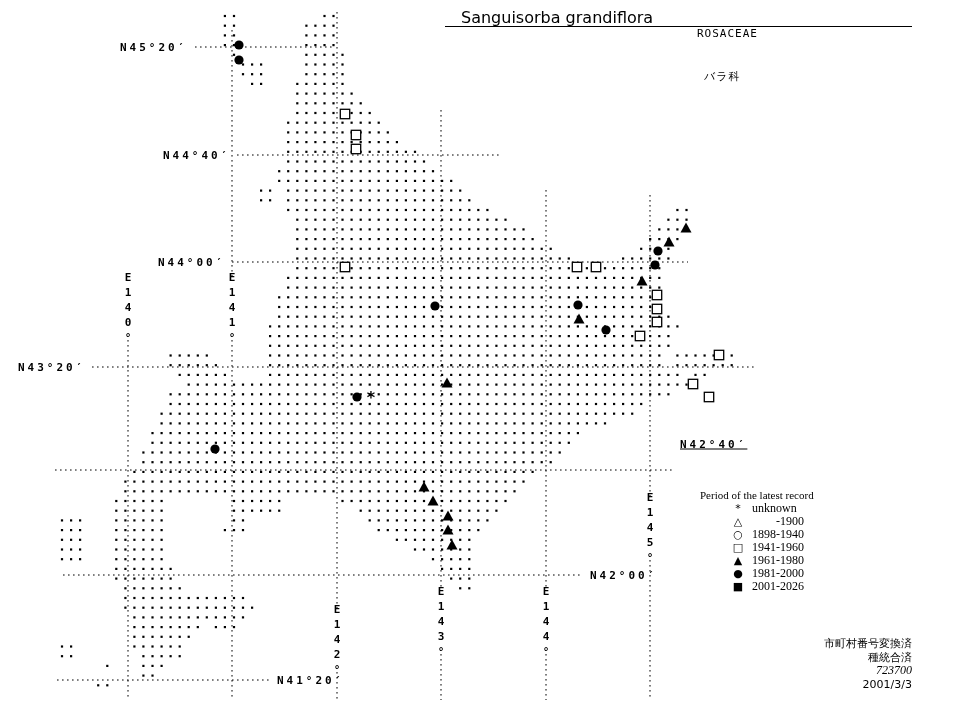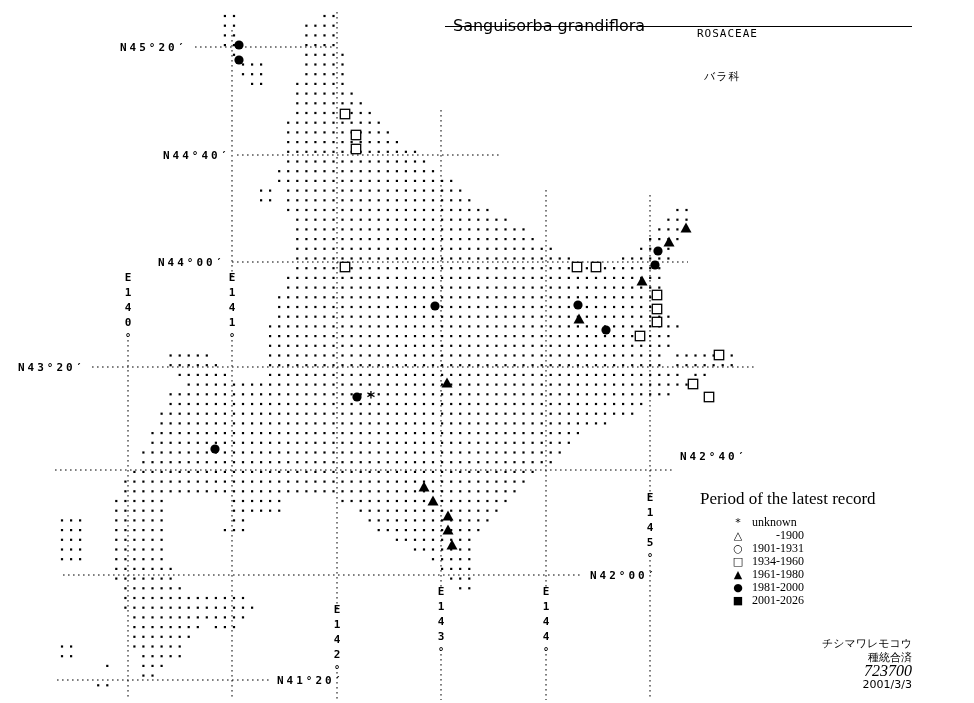--- a/index.html
+++ b/index.html
@@ -10,29 +10,29 @@
   .lat-label{position:absolute;font-family:"DejaVu Sans Mono",monospace;font-weight:bold;
              font-size:11px;letter-spacing:3px;white-space:nowrap;transform:translateY(-50%);}
   .lon-label{position:absolute;font-family:"DejaVu Sans Mono",monospace;font-weight:bold;
              font-size:11px;letter-spacing:2px;white-space:nowrap;
              writing-mode:vertical-rl;text-orientation:upright;transform:translate(-50%,-50%);}
   .header-line{position:absolute;border-bottom:1px solid #000;}
   #latin-family{position:absolute;left:697px;top:27px;font-family:"DejaVu Sans Mono",monospace;
                 font-size:11px;letter-spacing:1px;}
   #jp-family{position:absolute;left:704px;top:69px;font-size:11px;letter-spacing:1px;}
   #legend{position:absolute;left:700px;top:489px;width:220px;}
-  #legend-title{font-family:"Liberation Serif",serif;font-size:17px;margin-bottom:7px;}
+  #legend-title{font-family:"Liberation Serif",serif;font-size:11px;margin-bottom:1px;}
   .legend-item{display:flex;align-items:center;height:13px;
                font-family:"Liberation Serif",serif;font-size:12px;}
   .legend-sym{display:inline-block;margin-left:30px;width:16px;text-align:center;
               font-family:"DejaVu Sans",sans-serif;font-size:11px;line-height:13px;}
   .legend-label{margin-left:6px;white-space:pre;}
   #footer{position:absolute;right:62px;top:637px;text-align:right;
           font-size:11px;line-height:13.5px;}
-  #footer .code{font-family:"Liberation Serif",serif;font-style:italic;font-size:16px;}
+  #footer .code{font-family:"Liberation Serif",serif;font-style:italic;font-size:12px;}
   .ast{font-family:"DejaVu Sans",sans-serif;font-size:16px;font-weight:bold;text-anchor:middle;}
 </style>
 </head>
 <body>
 
 <div id="screen">
 
   <svg id="map-svg" width="974" height="703" viewBox="0 0 974 703">
       <g stroke="#000" stroke-width="1" stroke-dasharray="1.6 3.4">
         <line x1="195" y1="47" x2="332" y2="47"></line>
@@ -1917,72 +1917,72 @@
         <polygon points="448,524.5 442.5,534.5 453.5,534.5" fill="#000"></polygon>
         <polygon points="452,539.5 446.5,549.5 457.5,549.5" fill="#000"></polygon>
       </g>
     </svg>
 
   <div id="map-labels">
       <div class="lat-label" style="left: 120px; top: 47px;">N45°20′</div>
       <div class="lat-label" style="left: 163px; top: 155px;">N44°40′</div>
       <div class="lat-label" style="left: 158px; top: 262px;">N44°00′</div>
       <div class="lat-label" style="left: 18px; top: 367px;">N43°20′</div>
-      <div class="lat-label" style="left: 680px; top: 456px;">N42°40′</div>
+      <div class="lat-label" style="left: 680px; top: 444px; text-decoration: underline;">N42°40′</div>
       <div class="lat-label" style="left: 590px; top: 575px; text-align: right;">N42°00′</div>
       <div class="lat-label" style="left: 277px; top: 680px;">N41°20′</div>
       <div class="lon-label" style="left: 128px; top: 308px;">E140°</div>
       <div class="lon-label" style="left: 232px; top: 308px;">E141°</div>
       <div class="lon-label" style="left: 337px; top: 640px;">E142°</div>
       <div class="lon-label" style="left: 441px; top: 622px;">E143°</div>
       <div class="lon-label" style="left: 546px; top: 622px;">E144°</div>
       <div class="lon-label" style="left: 650px; top: 528px;">E145°</div>
     </div>
 
   <div class="header-line" id="latin-name-rule" style="left:445px;top:6px;width:467px;height:20px;">
-    <span id="latin-name-text" style="position:absolute;left:8px;top:2px;margin-top:8px;">Sanguisorba grandiflora</span>
+    <span id="latin-name-text" style="position:absolute;left:16px;top:2px;">Sanguisorba grandiflora</span>
   </div>
   <div id="latin-family">ROSACEAE</div>
 
   <div id="jp-family">バラ科</div>
 
   <div id="legend">
     <div id="legend-title">Period of the latest record</div>
     <div id="legend-items">
         <div class="legend-item">
           <span class="legend-sym">*</span>
           <span class="legend-label">unknown</span>
         </div>
         <div class="legend-item">
           <span class="legend-sym">△</span>
           <span class="legend-label" style="padding-left: 24px;">-1900</span>
         </div>
         <div class="legend-item">
           <span class="legend-sym">○</span>
-          <span class="legend-label">1901-1931</span>
+          <span class="legend-label">1898-1940</span>
         </div>
         <div class="legend-item">
           <span class="legend-sym">□</span>
-          <span class="legend-label">1934-1960</span>
+          <span class="legend-label">1941-1960</span>
         </div>
         <div class="legend-item">
           <span class="legend-sym">▲</span>
           <span class="legend-label">1961-1980</span>
         </div>
         <div class="legend-item">
           <span class="legend-sym">●</span>
           <span class="legend-label">1981-2000</span>
         </div>
         <div class="legend-item">
           <span class="legend-sym">■</span>
           <span class="legend-label">2001-2026</span>
         </div>
       </div>
   </div>
 
   <div id="footer">
-    <div>チシマワレモコウ</div>
+    <div>市町村番号変換済</div>
     <div>種統合済</div>
     <div class="code">723700</div>
     <div>2001/3/3</div>
   </div>
 
 </div>
 
 </body></html>

